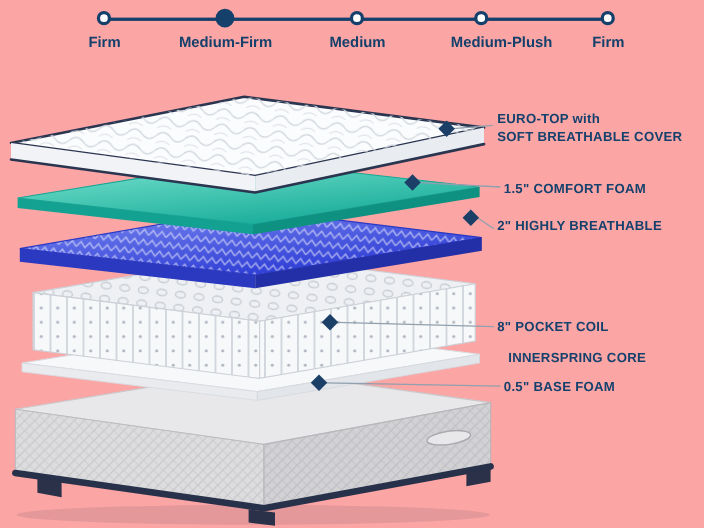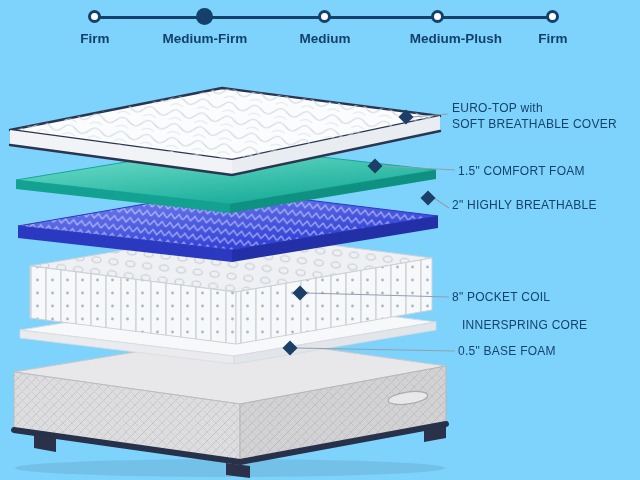--- a/index.html
+++ b/index.html
@@ -1,28 +1,28 @@
 <!DOCTYPE html>
 <html><head>
 <meta charset="utf-8">
 <style>
   html,body{margin:0;padding:0;background:#fff;}
   .stage{
-    position:relative;width:640px;height:480px;background:#7dd3fc;overflow:hidden;
+    position:relative;width:640px;height:480px;background:#fca5a5;overflow:hidden;
     font-family:"Liberation Sans", sans-serif;
   }
   
   .scale-line{position:absolute;left:95px;top:16px;width:458px;height:2.5px;background:#14406b;}
   .dot{position:absolute;top:10px;width:13px;height:13px;border:3px solid #14406b;border-radius:50%;
        background:#fff;box-sizing:border-box;}
   .dot.sel{width:17px;height:17px;border:none;background:#14406b;top:8px;}
   .scale-label{position:absolute;top:31px;transform:translateX(-50%);font-weight:bold;
        font-size:13.5px;color:#14406b;white-space:nowrap;}
   
-  .callout{position:absolute;color:#15416d;font-weight:normal;font-size:12px;line-height:16px;
+  .callout{position:absolute;color:#15416d;font-weight:bold;font-size:12px;line-height:16px;
        letter-spacing:.25px;white-space:nowrap;}
   .callout .indent{padding-left:17px;}
   .callout .indent-sm{padding-left:10px;margin-top:12px;}
   svg{position:absolute;left:0;top:0;}
 </style>
 </head>
 <body>
 
 <div class="stage">
 

